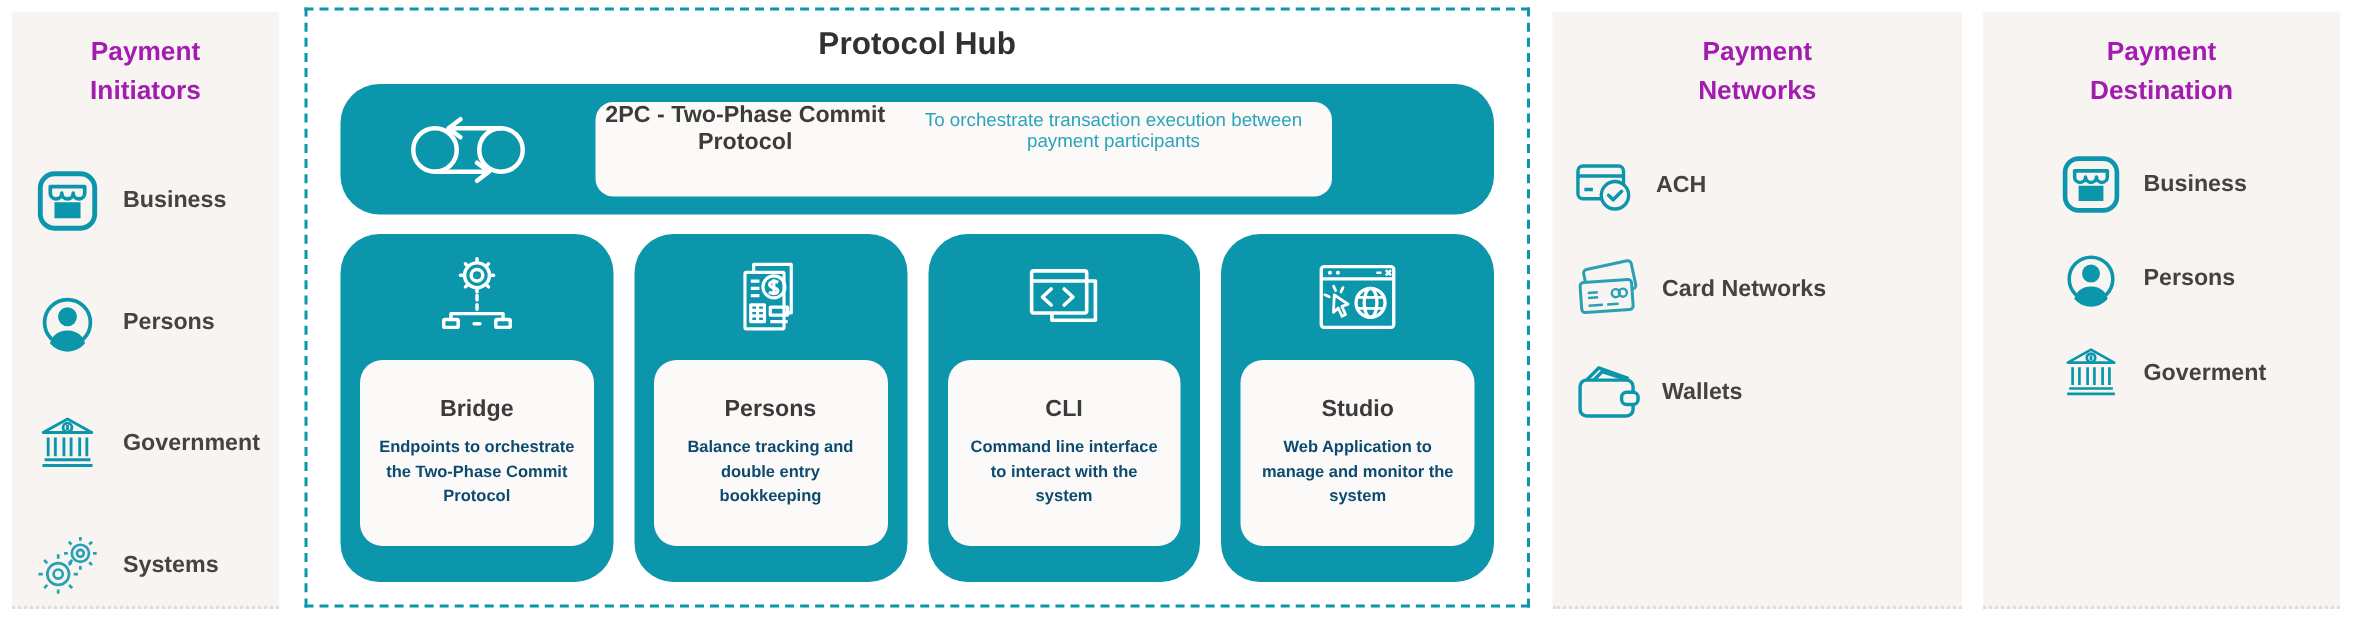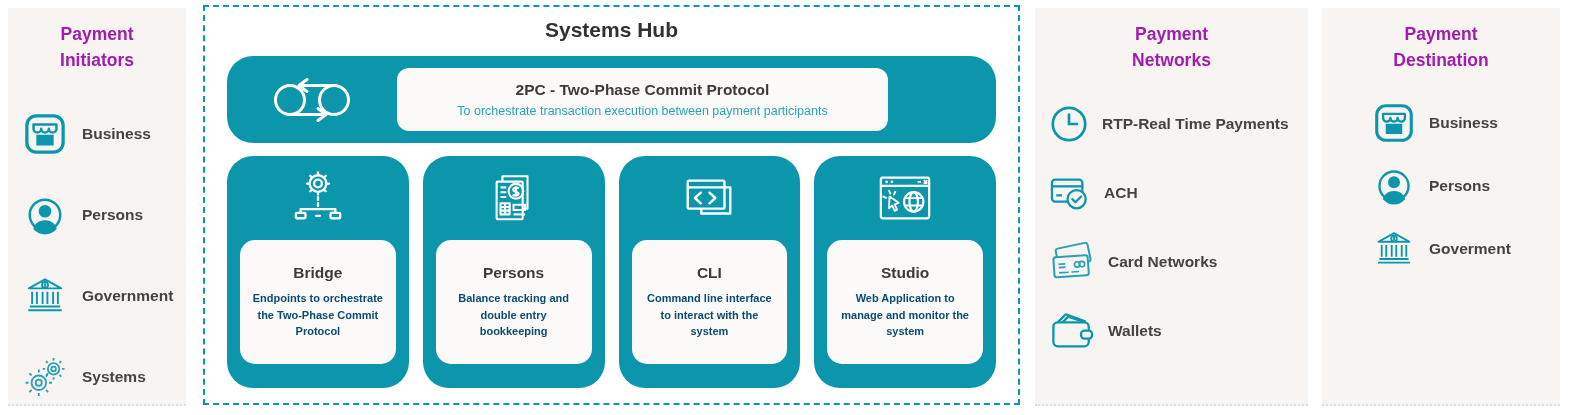--- a/index.html
+++ b/index.html
@@ -30,21 +30,21 @@
 
   
   .hub { position:absolute; left:203px; top:5px; width:817px; height:400px;
          background:#ffffff; border:2px dashed #0b96ac; }
   .hub-title { text-align:center; margin-top:11px; font-size:21px; font-weight:bold; color:#333130; }
 
   .hub-banner { margin:14px 22px 0; height:87px; background:#0b96ac; border-radius:26px;
                 display:flex; align-items:center; }
   .banner-icon { flex:0 0 170px; display:flex; justify-content:center; }
   .banner-box { flex:1; margin-right:108px; height:63px; background:#fbfaf9; border-radius:12px;
-                display:flex; flex-direction:column; justify-content:center; text-align:center; }
+                display:flex; justify-content:center; text-align:center; }
   .banner-title { font-size:15.5px; font-weight:bold; color:#3d3b3a; }
   .banner-subtitle { font-size:12.5px; color:#2ba4ba; margin-top:5px; }
 
   .cards { display:flex; gap:14px; margin:13px 22px 0; }
   .card { flex:1; height:232px; background:#0b96ac; border-radius:26px;
           display:flex; flex-direction:column; align-items:center; }
   .card-icon { height:84px; display:flex; align-items:center; justify-content:center; }
   .card-box { width:calc(100% - 26px); height:124px; background:#fbfaf9; border-radius:15px;
               display:flex; flex-direction:column; justify-content:center; text-align:center;
               padding:0 10px; }
@@ -190,21 +190,21 @@
       <div class="panel-item">
         <svg class="icn" width="42" height="42" viewBox="0 0 44 44">
             <use href="#ic-gears" stroke="#2aa0b4"></use>
           </svg>
         <span class="item-label">Systems</span>
       </div>
     </div>
   </div>
 
   <div class="hub">
-    <div class="hub-title">Systems Hub</div>
+    <div class="hub-title">Protocol Hub</div>
 
     <div class="hub-banner">
       <div class="banner-icon">
         <svg width="94" height="56" viewBox="0 0 94 56">
             <use href="#ic-sync" stroke="#ffffff"></use>
           </svg>
       </div>
       <div class="banner-box">
         <div class="banner-title">2PC - Two-Phase Commit Protocol</div>
         <div class="banner-subtitle">To orchestrate transaction execution between payment participants</div>
@@ -256,26 +256,20 @@
           <div class="card-desc">Web Application to manage and monitor the system</div>
         </div>
       </div>
     </div>
   </div>
 
   <div class="panel panel-networks">
     <div class="panel-title">Payment Networks</div>
     <div class="panel-items">
       <div class="panel-item">
-        <svg class="icn" width="40" height="40" viewBox="0 0 40 40">
-            <use href="#ic-clock" stroke="#0b96ac"></use>
-          </svg>
-        <span class="item-label">RTP-Real Time Payments</span>
-      </div>
-      <div class="panel-item">
         <svg class="icn" width="42" height="38" viewBox="0 0 44 40">
             <use href="#ic-ach" stroke="#0b96ac"></use>
           </svg>
         <span class="item-label">ACH</span>
       </div>
       <div class="panel-item">
         <svg class="icn" width="46" height="42" viewBox="0 0 48 44">
             <use href="#ic-cards" stroke="#2aa0b4"></use>
           </svg>
         <span class="item-label">Card Networks</span>

